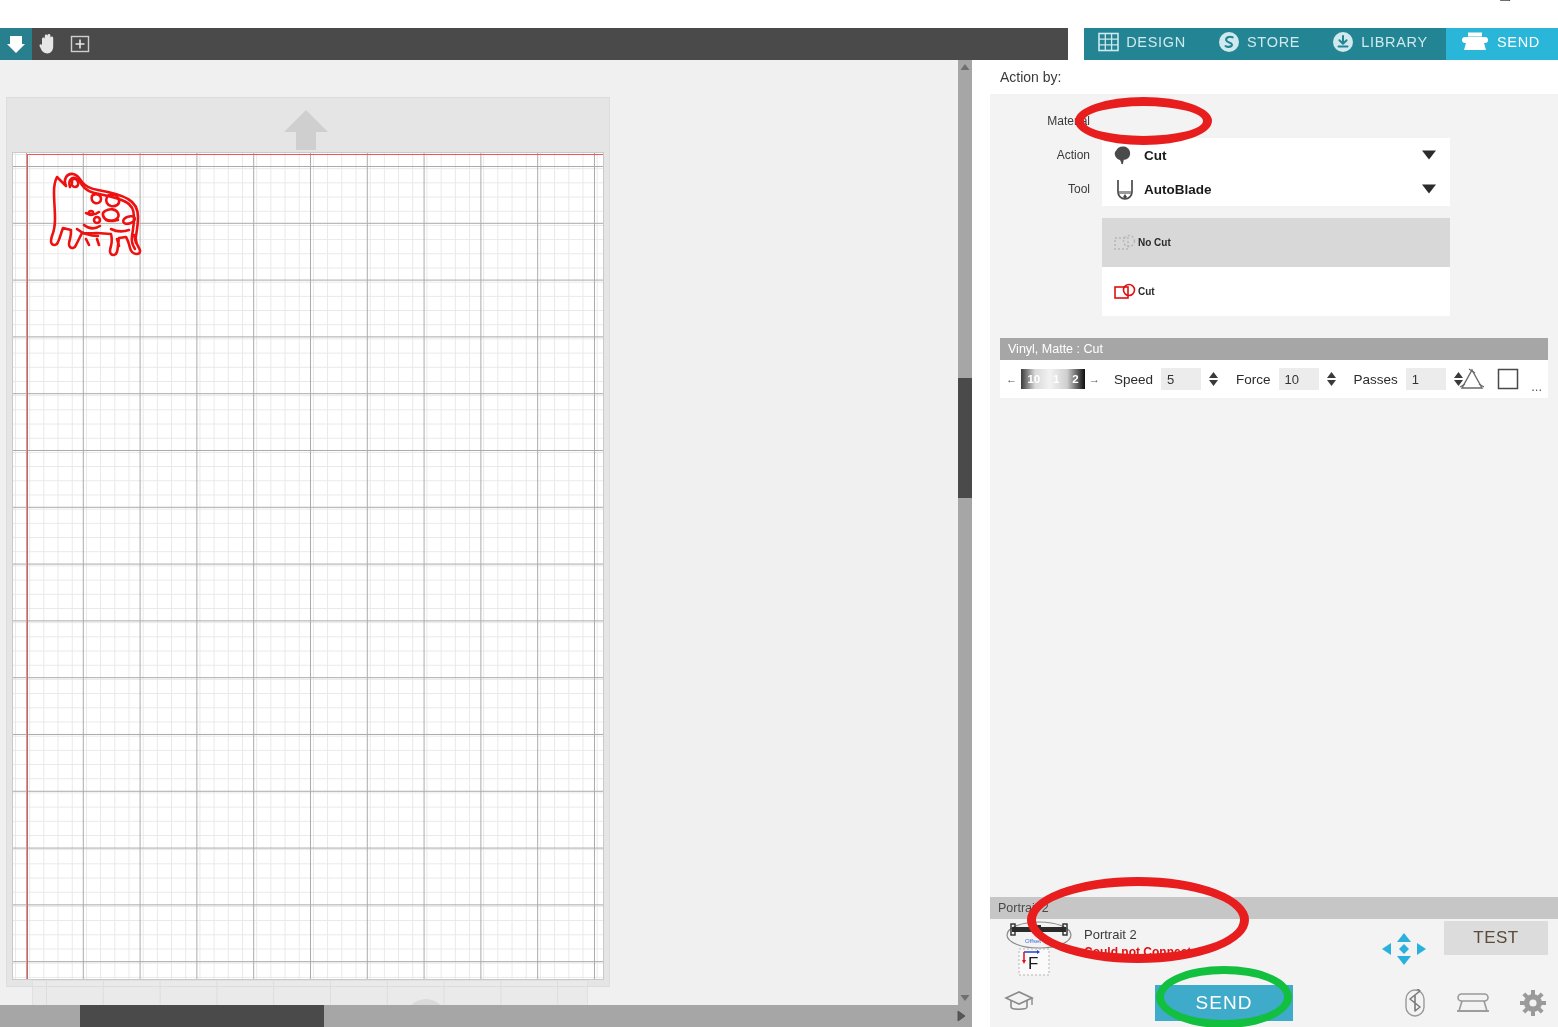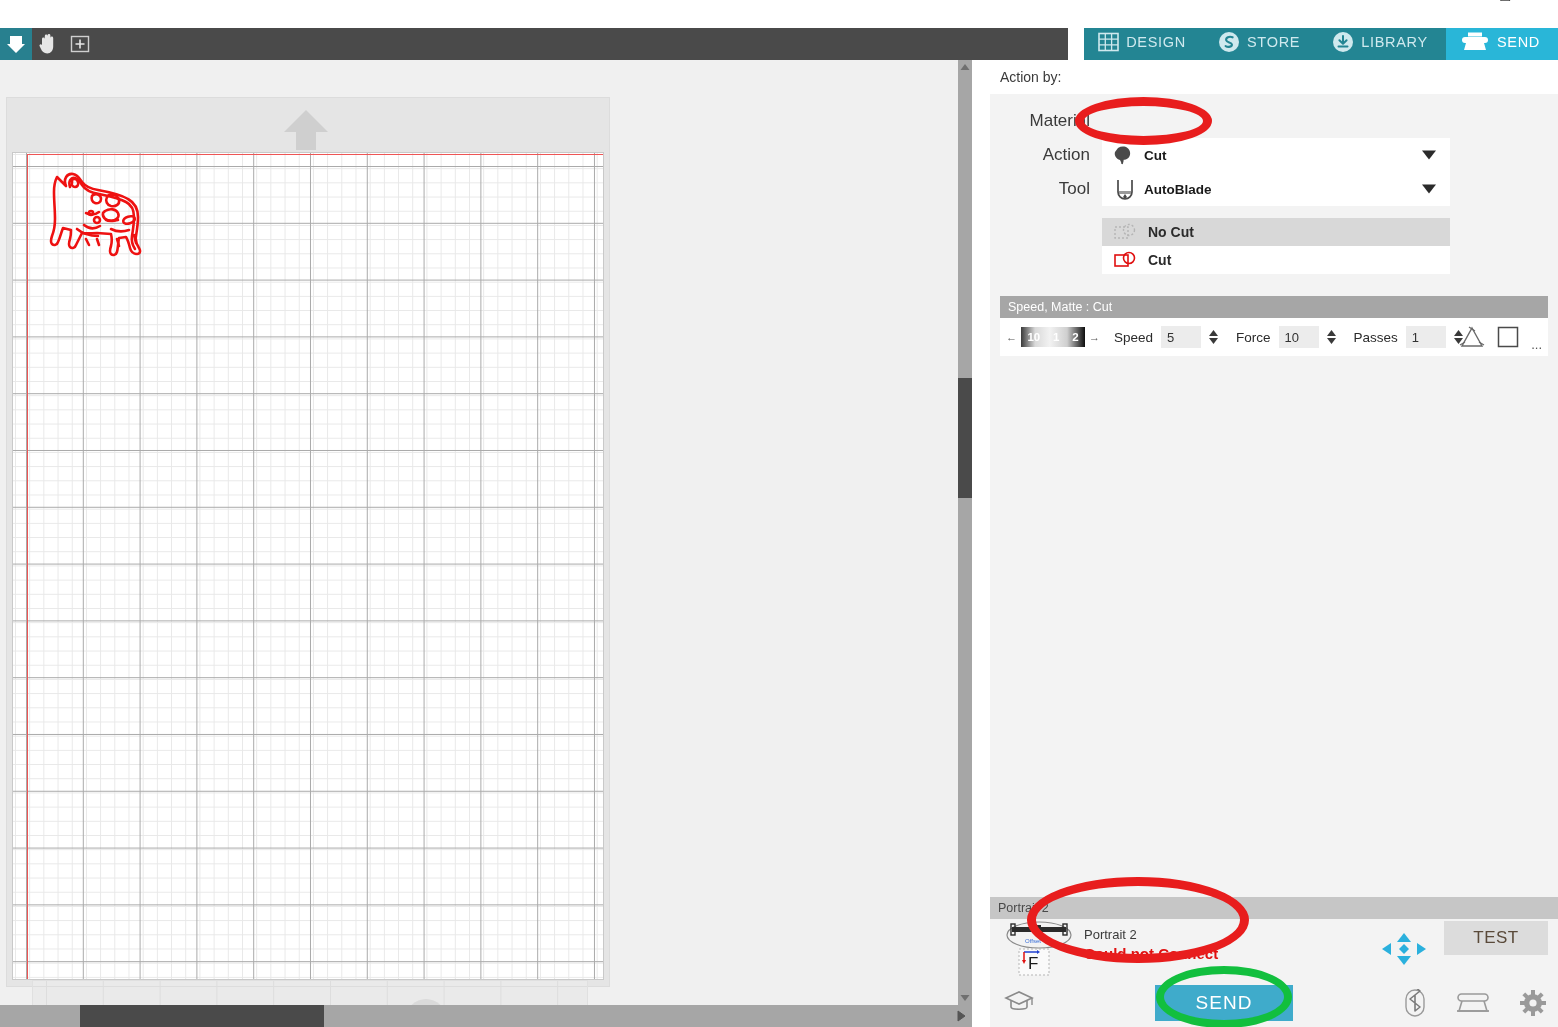--- a/index.html
+++ b/index.html
@@ -155,41 +155,41 @@
   }
   .ab-tab.sel { background: #e9e9e9; }
   .ab-tab svg { display: block; flex: none; }
 
   .form { position: relative; padding: 10px 0 0 0; }
   .frow {
     position: relative; display: flex; align-items: center; height: 34px;
   }
   .frow .flabel {
     width: 112px; text-align: right; padding-right: 12px;
-    font-size: 17px; color: #3a3a3a;
+    font-size: 12px; color: #3a3a3a;
   }
   .fctl {
     position: relative; flex: 1; margin-right: 108px; height: 34px;
     background: #ffffff; display: flex; align-items: center;
     padding-left: 12px; gap: 8px;
   }
   .fctl .fval { font-size: 13.5px; font-weight: bold; color: #1a1a1a; }
   .caret {
     position: absolute; right: 14px; top: 50%; transform: translateY(-50%);
     width: 0; height: 0; border-left: 7px solid transparent;
     border-right: 7px solid transparent; border-top: 9px solid #2b2b2b;
   }
 
   .oplist {
     margin: 12px 0 0 112px; margin-right: 108px; background: #ffffff;
   }
   .oprow {
-    display: flex; align-items: center; gap: 10px;
-    height: 28px; padding-left: 12px;
-    font-size: 14px; font-weight: bold; color: #2b2b2b;
+    display: flex; align-items: center; 
+    height: 49px; padding-left: 12px;
+    font-size: 10px; font-weight: bold; color: #2b2b2b;
   }
   .oprow.sel { background: #d8d8d8; }
   .oprow svg { display: block; flex: none; }
 
   .setbar { margin: 22px 10px 0 10px; }
   .setbar-title {
     height: 22px; background: #a6a6a6; color: #ffffff;
     font-size: 12.5px; display: flex; align-items: center; padding-left: 8px;
   }
   .setbar-body {
@@ -231,21 +231,21 @@
     position: absolute; left: 0; right: 0; bottom: 48px; height: 60px;
     background: #f3f3f3;
   }
   .dev-pic { position: absolute; left: 14px; top: 0; }
   .dev-name {
     position: absolute; left: 94px; top: 8px;
     font-size: 13px; color: #3a3a3a;
   }
   .dev-status {
     position: absolute; left: 94px; top: 26px;
-    font-size: 15px; font-weight: bold; color: #e01010;
+    font-size: 12px; font-weight: bold; color: #e01010;
   }
   .dpad { position: absolute; right: 132px; top: 14px; }
   .testbtn {
     position: absolute; right: 10px; top: 2px; width: 104px; height: 34px;
     background: #dcdcdc; color: #5a4a3a; font-size: 17px;
     display: flex; align-items: center; justify-content: center;
     letter-spacing: .5px;
   }
   .footer {
     position: absolute; left: 0; right: 0; bottom: 0; height: 48px;
@@ -465,21 +465,21 @@
       <div class="oprow">
         <svg width="24" height="20" viewBox="0 0 24 20">
           <rect x="1" y="5" width="13" height="11" fill="none" stroke="#e01010" stroke-width="1.6"></rect>
           <circle cx="15" cy="8" r="5.5" fill="none" stroke="#e01010" stroke-width="1.6"></circle>
         </svg>
         <span>Cut</span>
       </div>
     </div>
 
     <div class="setbar">
-      <div class="setbar-title">Speed, Matte : Cut</div>
+      <div class="setbar-title">Vinyl, Matte : Cut</div>
       <div class="setbar-body">
         <div class="depth">
           <span class="depth-arrow">←</span>
           <span class="depth-strip">
             <span>10</span>
             <span>1</span>
             <span>2</span>
           </span>
           <span class="depth-arrow">→</span>
         </div>

